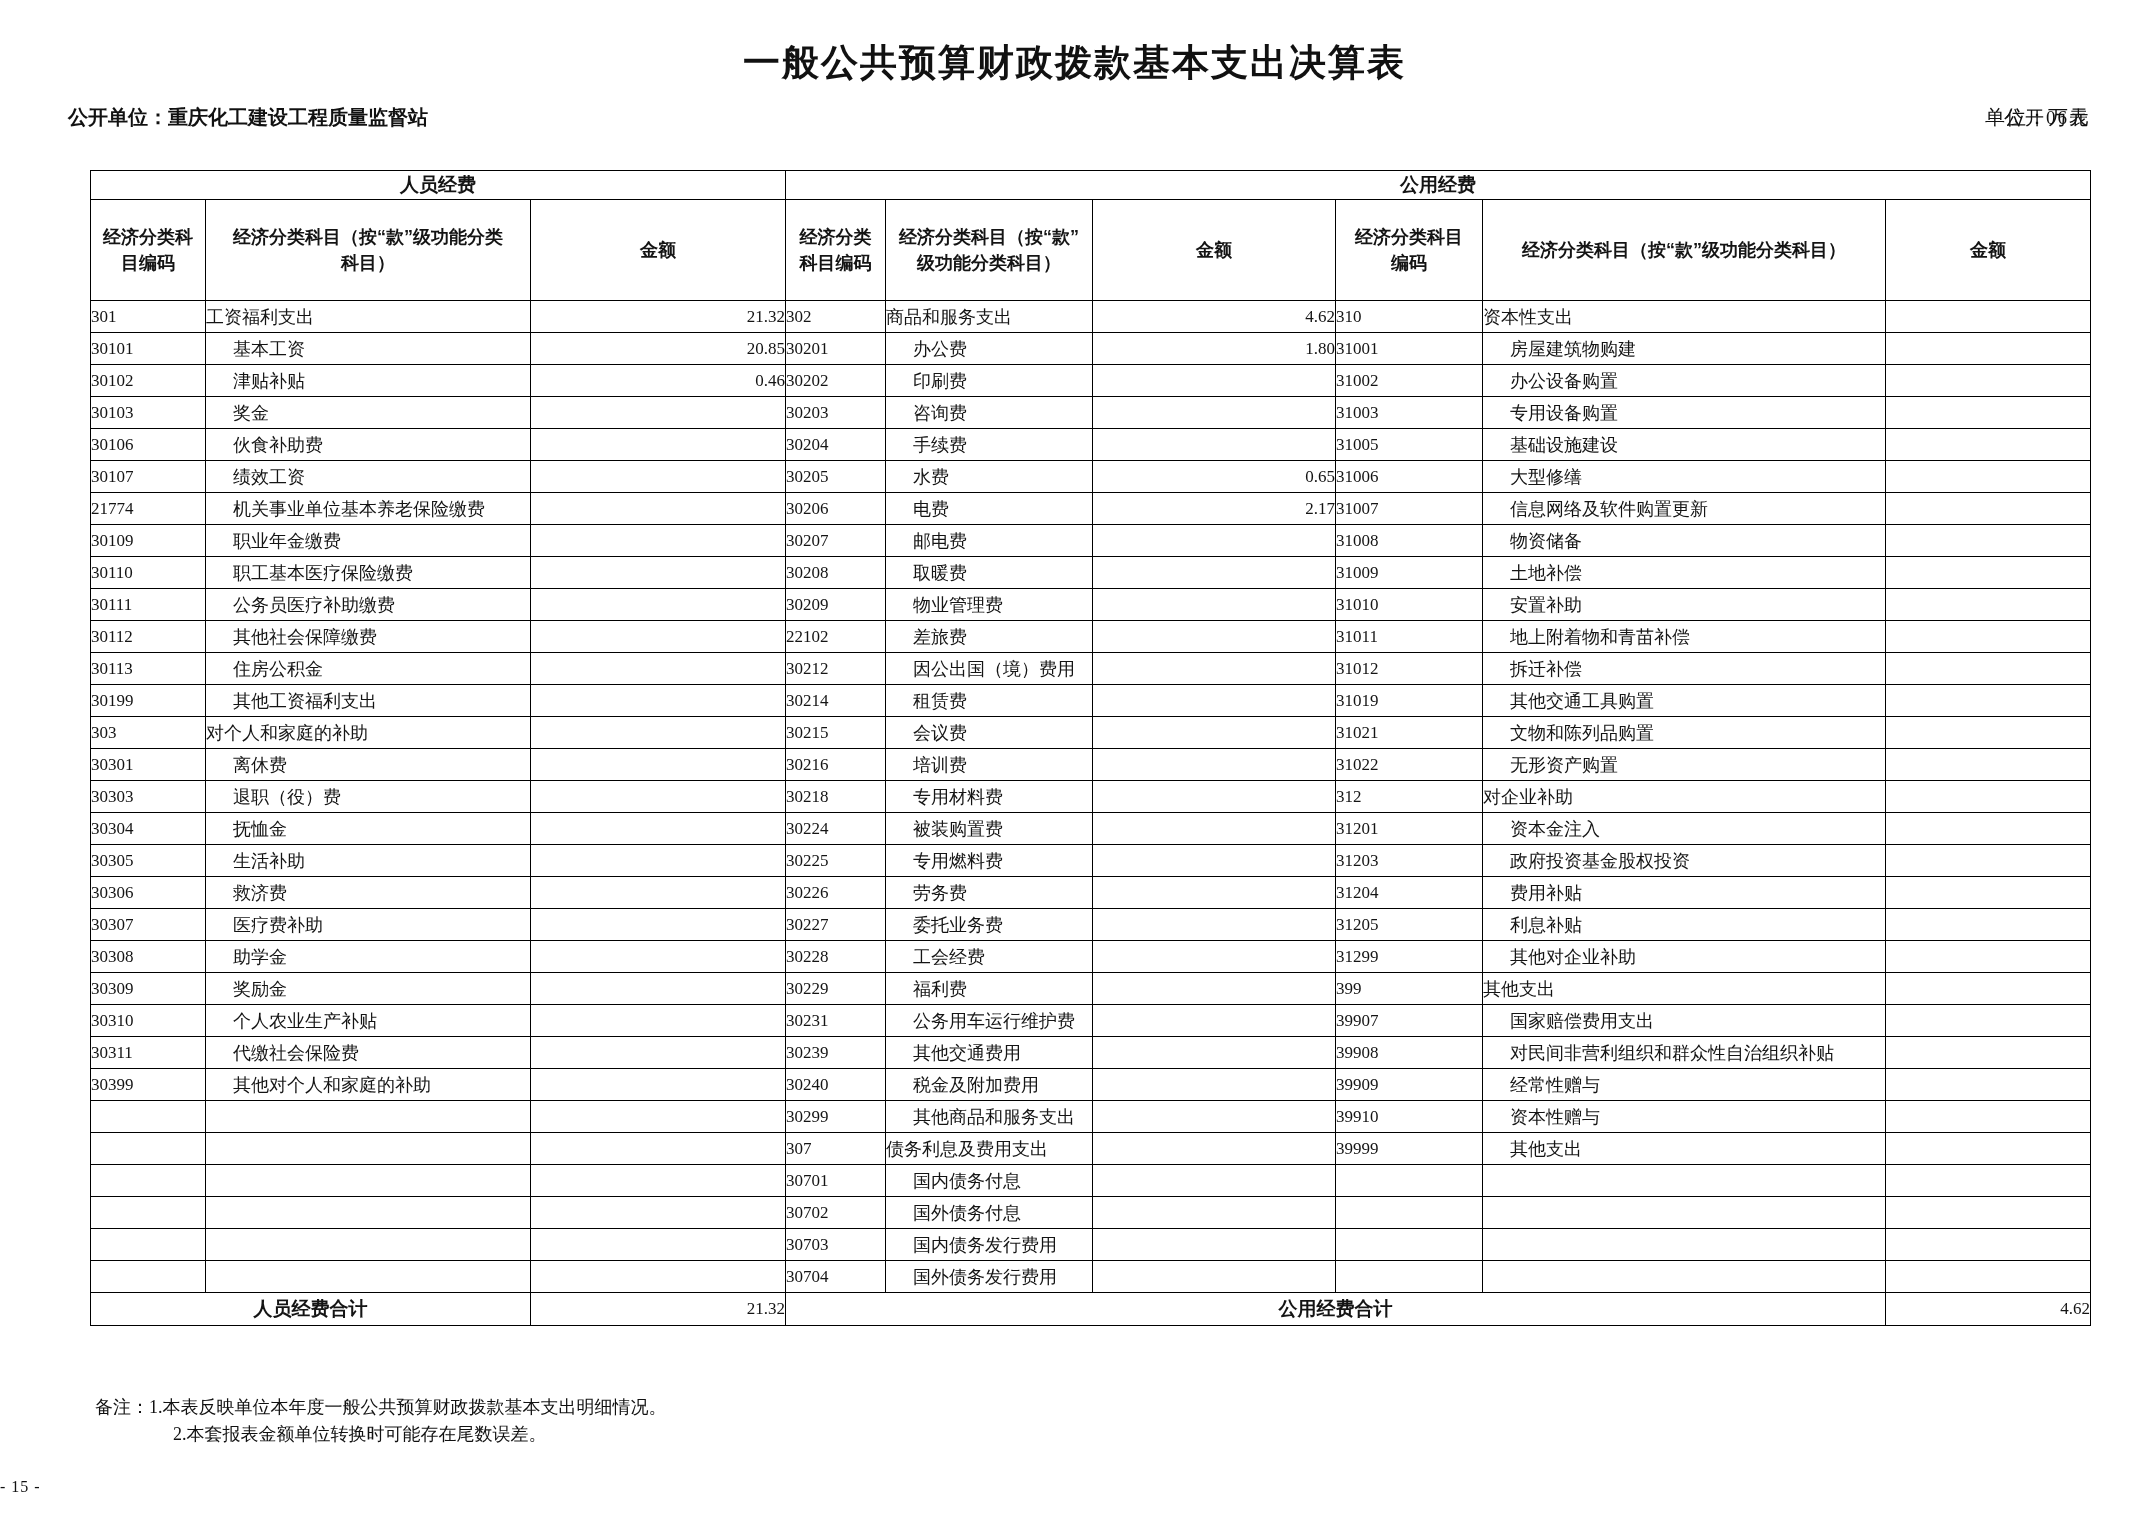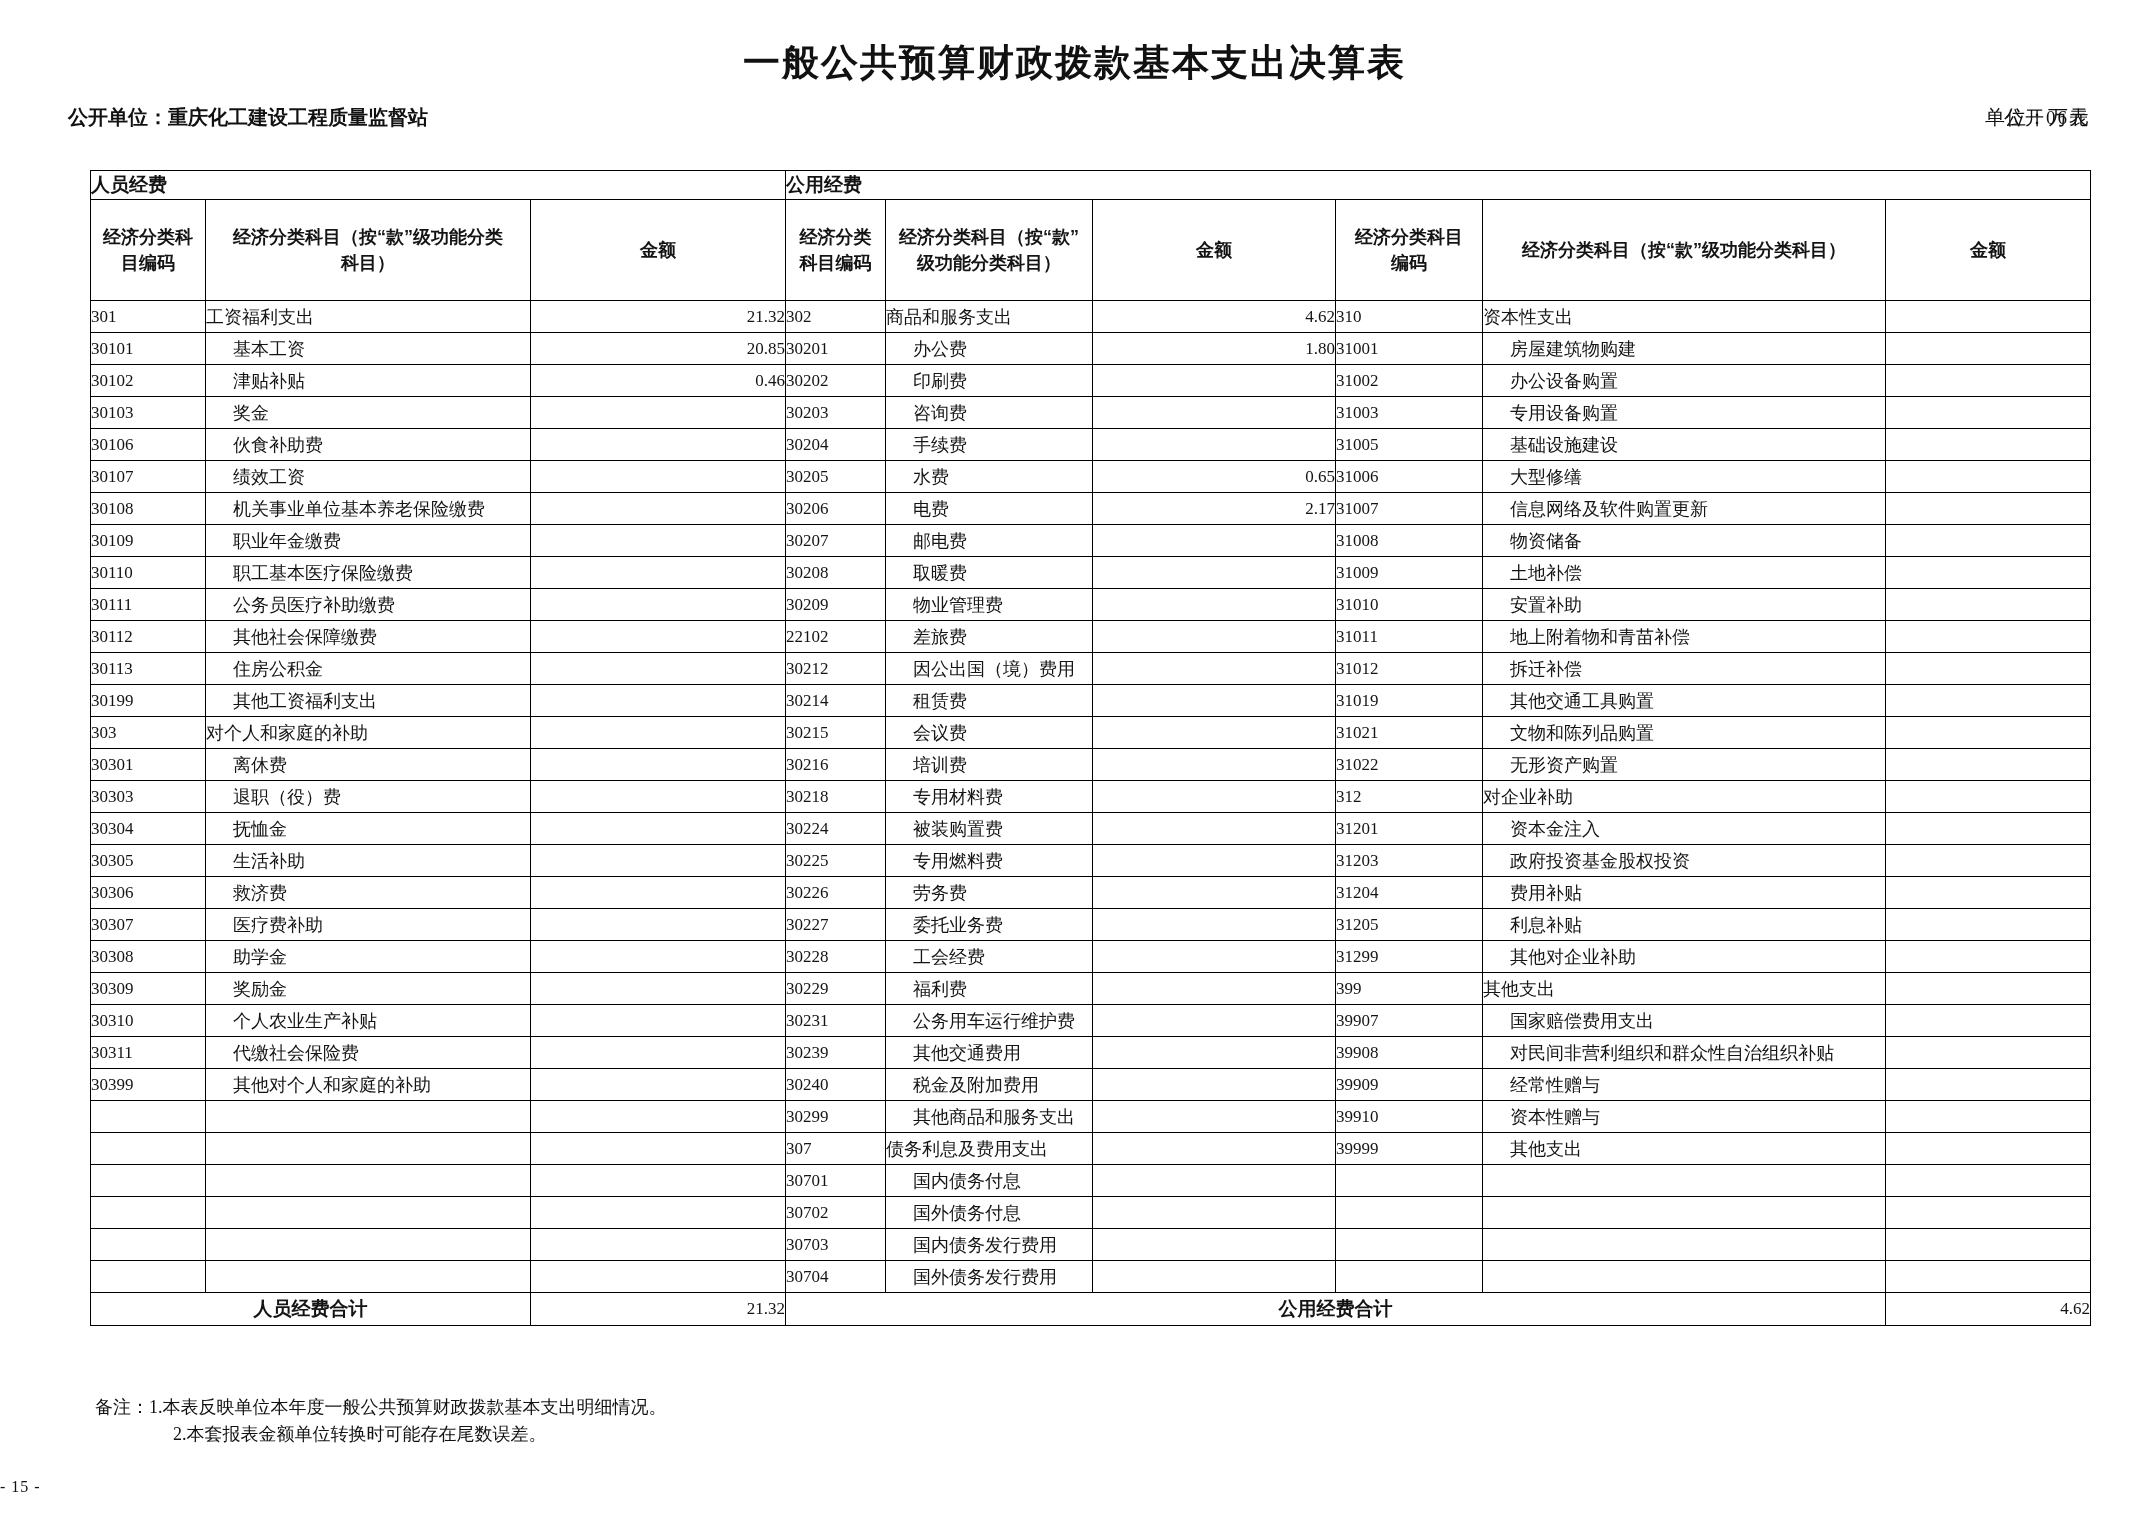--- a/index.html
+++ b/index.html
@@ -35,21 +35,21 @@
   }
   table.fin th,table.fin td{
     border:1px solid #000;
     padding:0;
     overflow:hidden;
     color:#141414;
   }
   tr.group-row{height:29px;}
   tr.group-row th{
     font-family:"Liberation Sans","DejaVu Sans",sans-serif;
-    font-weight:bold;font-size:19px;text-align:left;
+    font-weight:bold;font-size:19px;text-align:center;
   }
   tr.head-row{height:101px;}
   tr.head-row th{
     font-family:"Liberation Sans","DejaVu Sans",sans-serif;
     font-weight:bold;font-size:18px;text-align:center;
     white-space:pre-line;line-height:26px;
     vertical-align:middle;
   }
   tbody tr{height:32px;}
   tbody td{font-size:18px;vertical-align:middle;}
@@ -182,21 +182,21 @@
           <td class="name indent">绩效工资</td>
           <td class="amt"></td>
           <td class="code">30205</td>
           <td class="name indent">水费</td>
           <td class="amt">0.65</td>
           <td class="code">31006</td>
           <td class="name indent">大型修缮</td>
           <td class="amt"></td>
         </tr>
         <tr>
-          <td class="code">30108</td>
+          <td class="code">21774</td>
           <td class="name indent">机关事业单位基本养老保险缴费</td>
           <td class="amt"></td>
           <td class="code">30206</td>
           <td class="name indent">电费</td>
           <td class="amt">2.17</td>
           <td class="code">31007</td>
           <td class="name indent">信息网络及软件购置更新</td>
           <td class="amt"></td>
         </tr>
         <tr>

